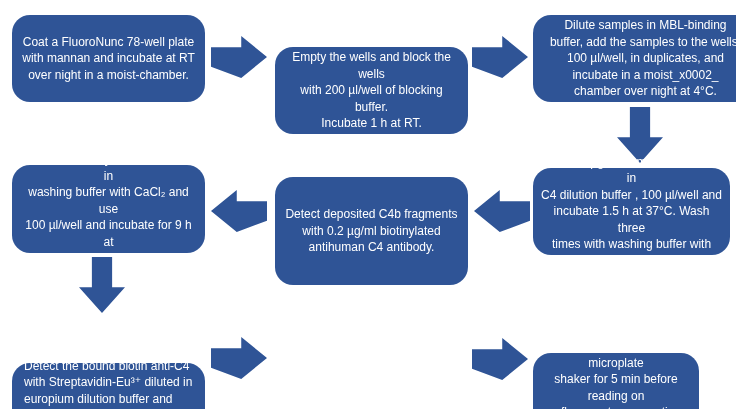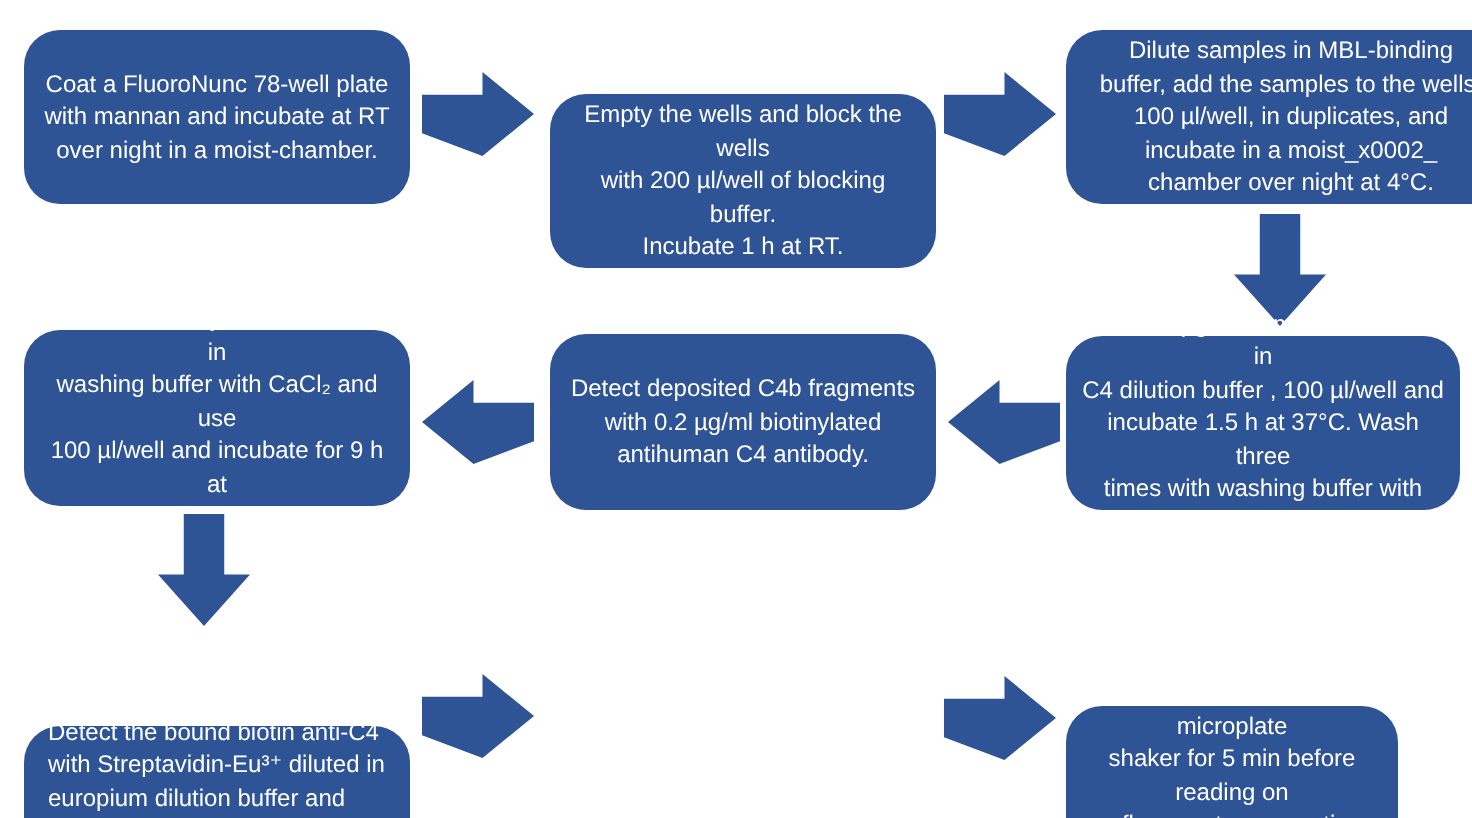--- a/index.html
+++ b/index.html
@@ -70,21 +70,21 @@
   <div class="arrow down" style="left:617px; top:107px;"></div>
 
   <div class="box" style="left:533px; top:168px; width:197px; height:87px;">
     <span class="box-text">Add 0.5 µg/ml human C4 diluted in
 C4 dilution buffer , 100 µl/well and
 incubate 1.5 h at 37°C. Wash three
 times with washing buffer with
 CaCl₂.</span>
   </div>
   <div class="arrow left" style="left:474px; top:190px;"></div>
-  <div class="box" style="left:275px; top:167px; width:193px; height:88px;">
+  <div class="box" style="left:275px; top:177px; width:193px; height:108px;">
     <span class="box-text">Detect deposited C4b fragments
 with 0.2 µg/ml biotinylated
 antihuman C4 antibody.</span>
   </div>
   <div class="arrow left" style="left:211px; top:190px;"></div>
   <div class="box" style="left:12px; top:165px; width:193px; height:88px;">
     <span class="box-text">Dilute the biotinylated antibodies in
 washing buffer with CaCl₂ and use
 100 µl/well and incubate for 9 h at
 RT in a moist-chamber.</span>

